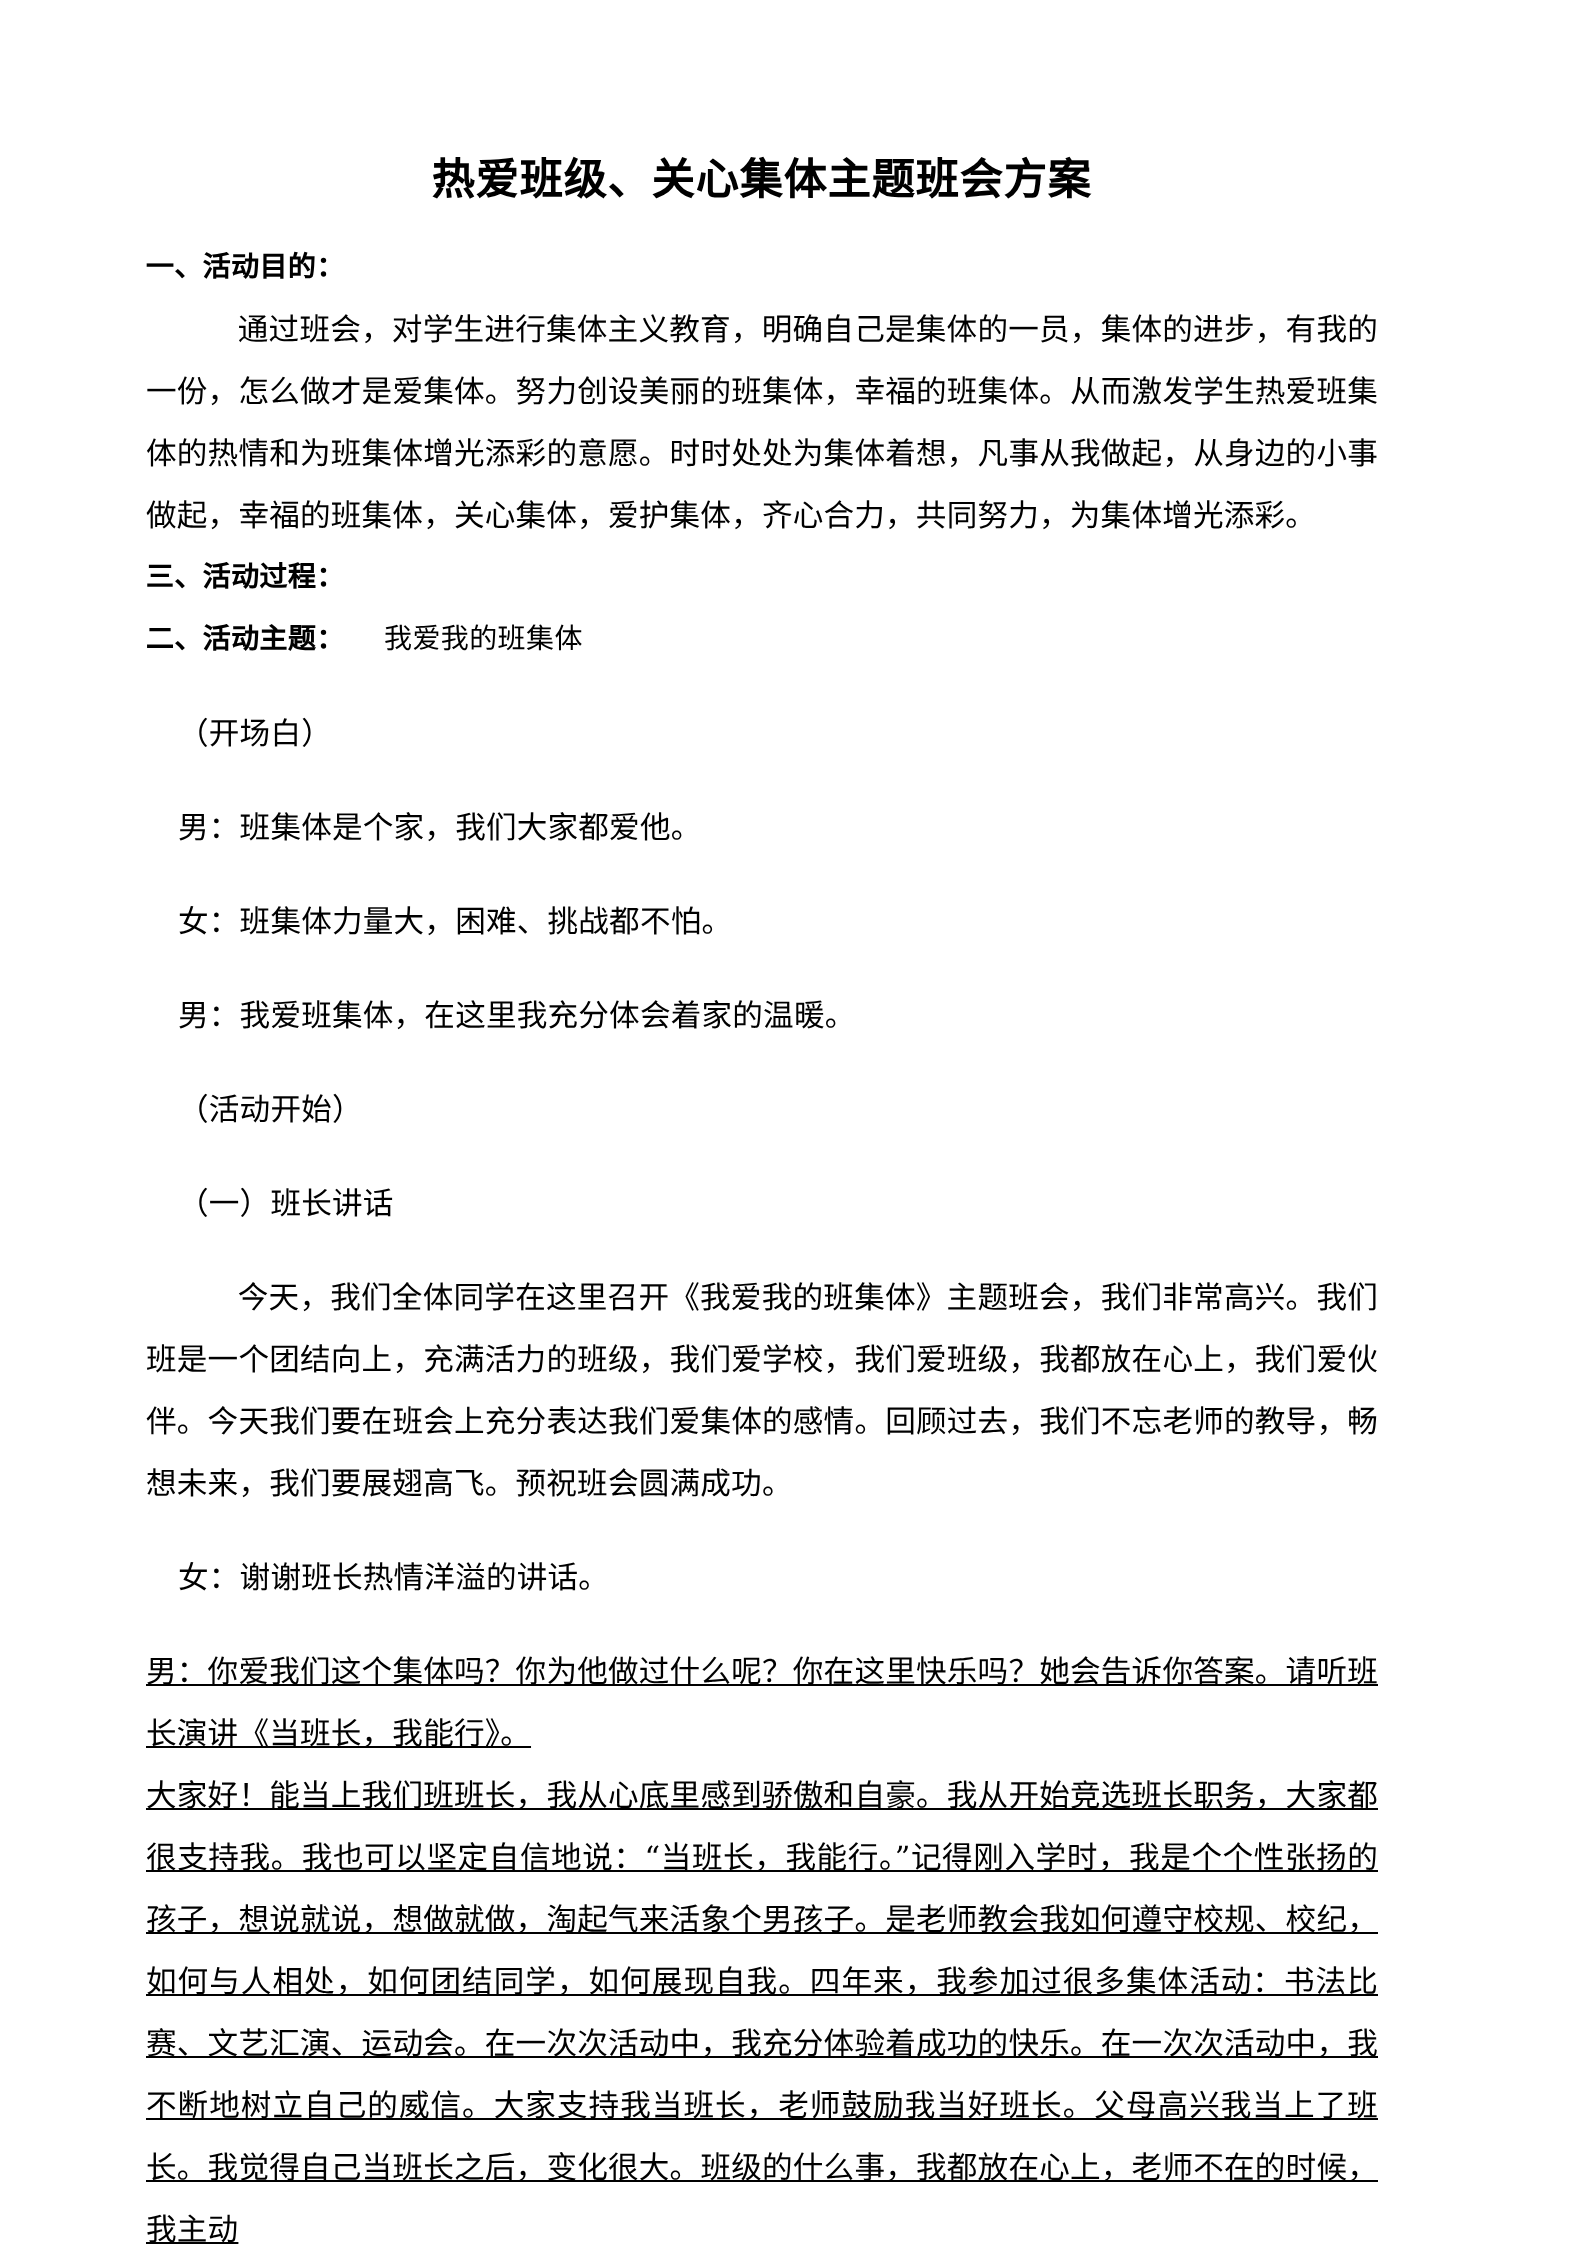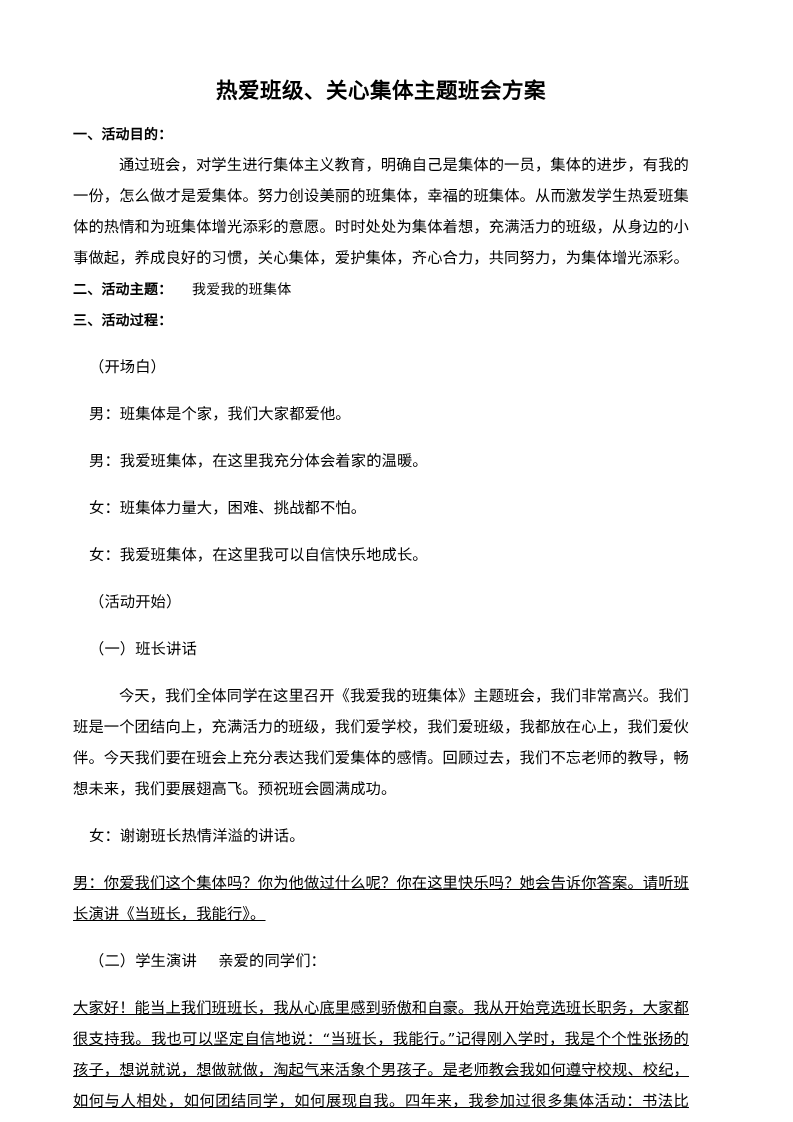--- a/index.html
+++ b/index.html
@@ -79,44 +79,42 @@
 <body>
 
 <div class="page">
 
   <h1 class="doc-title">热爱班级、关心集体主题班会方案</h1>
 
   <div class="body-block">
 
     <p class="heading">一、活动目的：</p>
 
-    <p class="para">通过班会，对学生进行集体主义教育，明确自己是集体的一员，集体的进步，有我的一份，怎么做才是爱集体。努力创设美丽的班集体，幸福的班集体。从而激发学生热爱班集体的热情和为班集体增光添彩的意愿。时时处处为集体着想，充满活力的班级，从身边的小事做起，养成良好的习惯，关心集体，爱护集体，齐心合力，共同努力，为集体增光添彩。</p>
+    <p class="para">通过班会，对学生进行集体主义教育，明确自己是集体的一员，集体的进步，有我的一份，怎么做才是爱集体。努力创设美丽的班集体，幸福的班集体。从而激发学生热爱班集体的热情和为班集体增光添彩的意愿。时时处处为集体着想，凡事从我做起，从身边的小事做起，幸福的班集体，关心集体，爱护集体，齐心合力，共同努力，为集体增光添彩。</p>
+
+    <p class="heading">三、活动过程：</p>
 
     <p class="heading"><span>二、活动主题：</span><span class="heading-inline-normal">我爱我的班集体</span></p>
-
-    <p class="heading">三、活动过程：</p>
 
     <p class="line">（开场白）</p>
 
     <p class="line">男：班集体是个家，我们大家都爱他。</p>
 
+    <p class="line">女：班集体力量大，困难、挑战都不怕。</p>
+
     <p class="line">男：我爱班集体，在这里我充分体会着家的温暖。</p>
 
-    <p class="line">女：班集体力量大，困难、挑战都不怕。</p>
-
-    <p class="line">女：我爱班集体，在这里我可以自信快乐地成长。</p>
 
     <p class="line">（活动开始）</p>
 
     <p class="line">（一）班长讲话</p>
 
     <p class="para">今天，我们全体同学在这里召开《我爱我的班集体》主题班会，我们非常高兴。我们班是一个团结向上，充满活力的班级，我们爱学校，我们爱班级，我都放在心上，我们爱伙伴。今天我们要在班会上充分表达我们爱集体的感情。回顾过去，我们不忘老师的教导，畅想未来，我们要展翅高飞。预祝班会圆满成功。</p>
 
     <p class="line">女：谢谢班长热情洋溢的讲话。</p>
 
     <p class="para-flush">男：你爱我们这个集体吗？你为他做过什么呢？你在这里快乐吗？她会告诉你答案。请听班长演讲《当班长，我能行》。</p>
 
-    <p class="line"><span>（二）学生演讲</span><span class="heading-inline-normal">亲爱的同学们：</span></p>
 
     <p class="para-flush">大家好！能当上我们班班长，我从心底里感到骄傲和自豪。我从开始竞选班长职务，大家都很支持我。我也可以坚定自信地说：“当班长，我能行。”记得刚入学时，我是个个性张扬的孩子，想说就说，想做就做，淘起气来活象个男孩子。是老师教会我如何遵守校规、校纪，如何与人相处，如何团结同学，如何展现自我。四年来，我参加过很多集体活动：书法比赛、文艺汇演、运动会。在一次次活动中，我充分体验着成功的快乐。在一次次活动中，我不断地树立自己的威信。大家支持我当班长，老师鼓励我当好班长。父母高兴我当上了班长。我觉得自己当班长之后，变化很大。班级的什么事，我都放在心上，老师不在的时候，我主动</p>
 
   </div>
 </div>
 
 </body></html>

